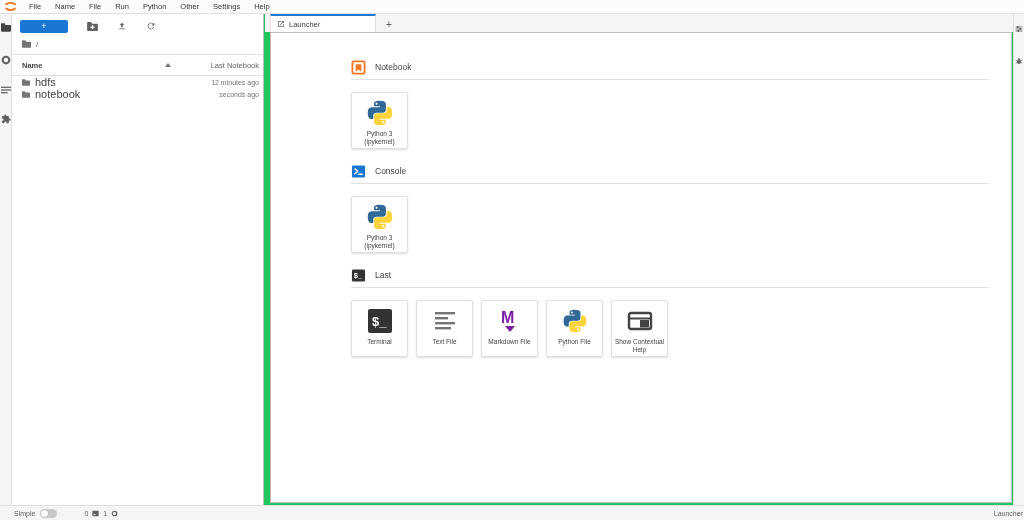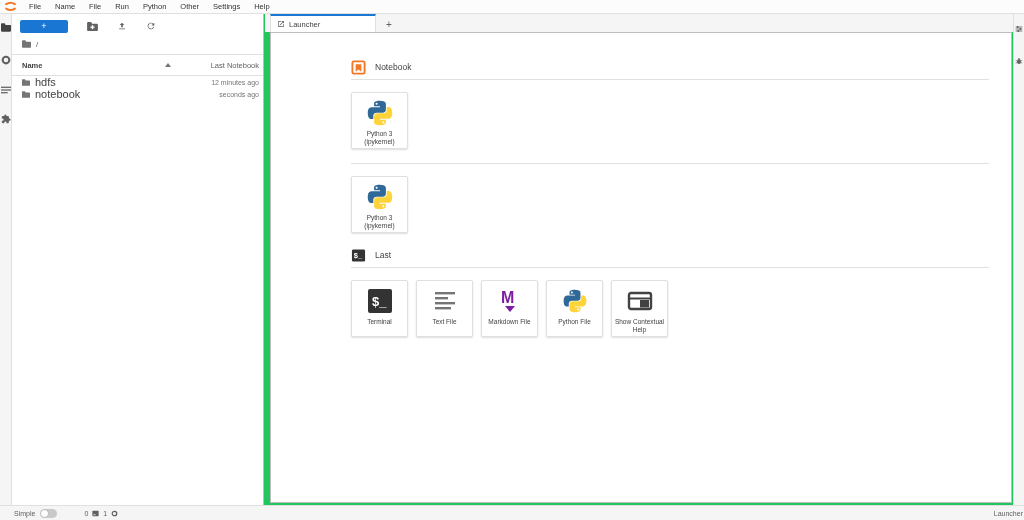--- a/index.html
+++ b/index.html
@@ -227,20 +227,30 @@
             </span>
             <span class="card-label">
               <span>Python 3</span>
               <span>(ipykernel)</span>
             </span>
           </div>
         </div>
       </div>
 
       <div class="section">
+        <div class="sec-head">
+          <span class="sec-icon">
+            <svg width="15" height="15" viewBox="0 0 16 16">
+              <rect x="1" y="1.5" width="14" height="13" rx="1.5" fill="#1976d2"></rect>
+              <path d="M4.2 5.2l3 2.6-3 2.6" stroke="#fff" stroke-width="1.5" fill="none" stroke-linecap="round" stroke-linejoin="round"></path>
+              <line x1="8.3" y1="11" x2="12" y2="11" stroke="#fff" stroke-width="1.5" stroke-linecap="round"></line>
+            </svg>
+          </span>
+          <span class="sec-title">Console</span>
+        </div>
         <div class="sec-rule"></div>
         <div class="cards">
           <div class="card">
             <span class="card-icon">
               <svg width="28" height="28" viewBox="0 0 32 32">
                 <path fill="#306998" d="M15.885 2.1c-7.1 0-6.651 3.07-6.651 3.07v3.19h6.76v1H6.545S2 8.8 2 16.005s3.97 6.91 3.97 6.91h2.37v-3.32s-.13-3.97 3.9-3.97h6.73s3.77.06 3.77-3.65V5.83S23.31 2.1 15.885 2.1zm-3.73 2.14a1.21 1.21 0 1 1 0 2.42 1.21 1.21 0 0 1 0-2.42z"></path>
                 <path fill="#FFD43B" d="M16.115 29.9c7.1 0 6.651-3.07 6.651-3.07v-3.19h-6.76v-1h9.449S30 23.2 30 15.995s-3.97-6.91-3.97-6.91h-2.37v3.32s.13 3.97-3.9 3.97h-6.73s-3.77-.06-3.77 3.65v6.145s-.57 3.73 6.855 3.73zm3.73-2.14a1.21 1.21 0 1 1 0-2.42 1.21 1.21 0 0 1 0 2.42z"></path>
               </svg>
             </span>
             <span class="card-label">

